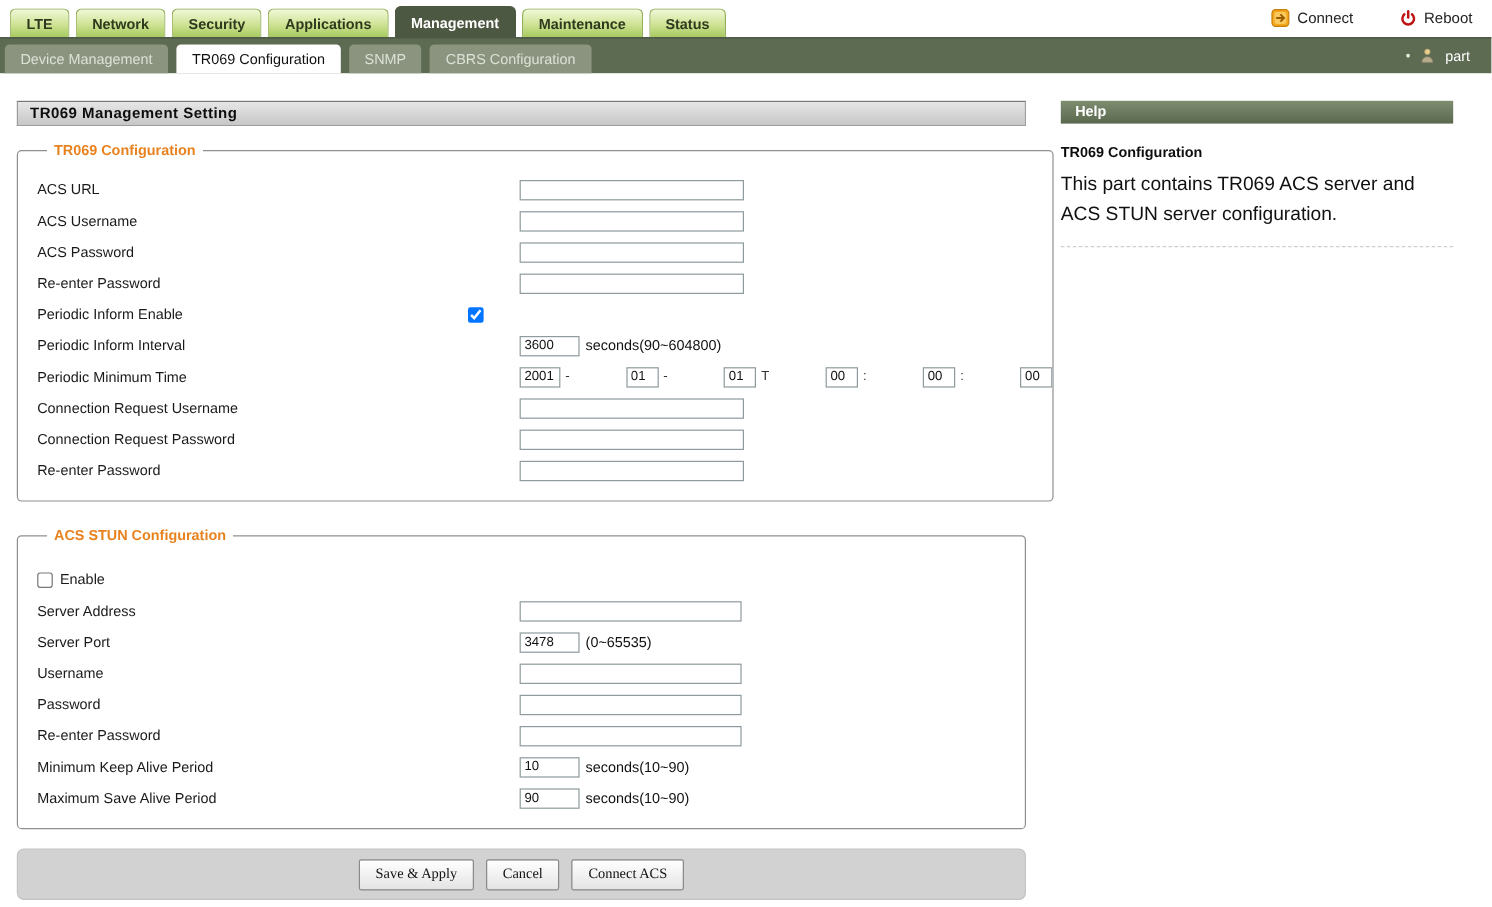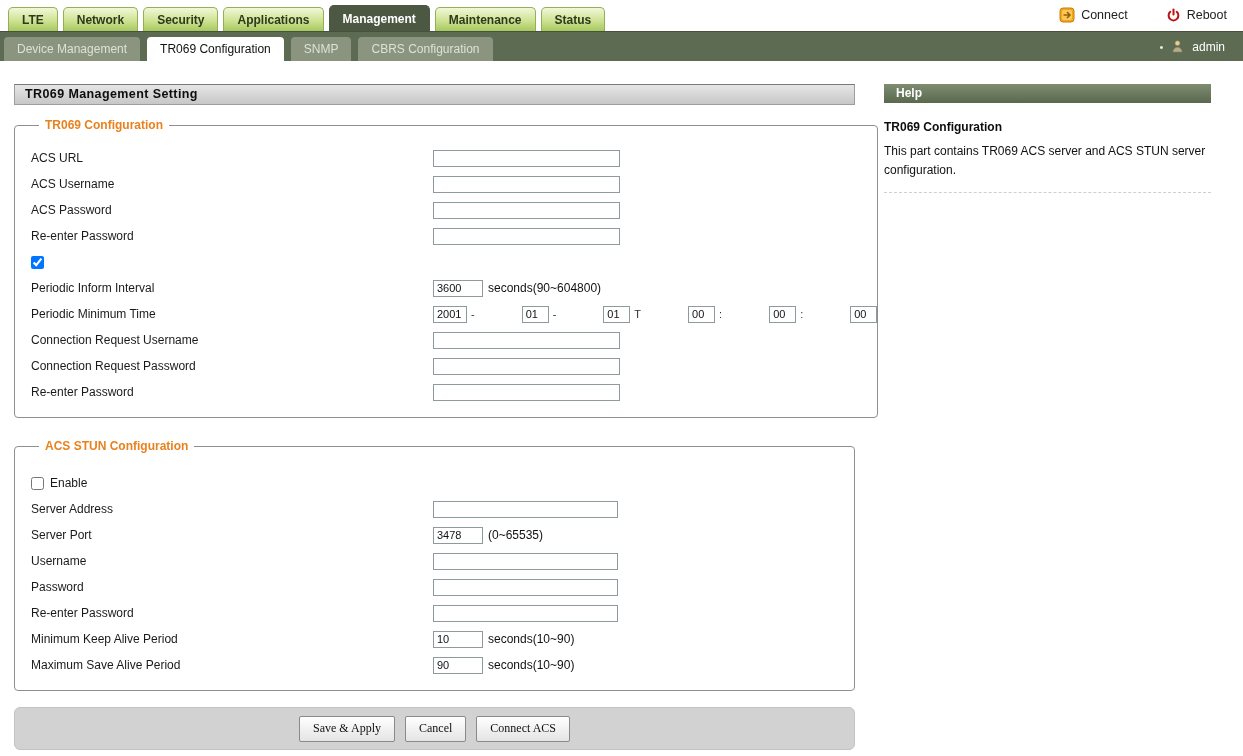--- a/index.html
+++ b/index.html
@@ -72,21 +72,21 @@
     font-family:Liberation Serif, serif; cursor:pointer; white-space:nowrap;
   }
 
   
   .help { position:absolute; left:884px; top:84px; width:327px; }
   .help-header {
     height:19px; line-height:19px; background:linear-gradient(#7e8c70,#5a684e);
     color:#fff; font-weight:bold; font-size:12px; padding-left:12px;
   }
   .help-title { font-weight:bold; font-size:12px; margin-top:17px; color:#0d0d0d; }
-  .help-text { margin-top:8px; font-size:12px; line-height:1.55; color:#111; }
+  .help-text { margin-top:8px; font-size:16px; line-height:1.55; color:#111; }
   .help-sep { border-bottom:1px dashed #cfcfcf; margin-top:13px; }
 
   .ico { display:inline-flex; line-height:0; }
 </style>
 </head>
 <body>
 
 <div class="topnav">
   <div class="tabs">
     <div class="tab">LTE</div>
@@ -128,21 +128,21 @@
     <div class="subtab">CBRS Configuration</div>
   </div>
   <div class="subnav-right">
     <span class="dot">•</span>
     <span class="ico">
       <svg width="11" height="13" viewBox="0 0 12 14">
         <circle cx="6" cy="3.4" r="2.6" fill="#e9cf8f" stroke="#9b8c64" stroke-width="0.6"></circle>
         <path d="M1 13 a5 5.2 0 0 1 10 0 z" fill="#b6ab8a" stroke="#8b8166" stroke-width="0.6"></path>
       </svg>
     </span>
-    <span>admin</span>
+    <span>part</span>
   </div>
 </div>
 
 <div class="content">
   <div class="section-title">TR069 Management Setting</div>
 
   <fieldset>
     <legend>TR069 Configuration</legend>
 
     <div class="row">
@@ -155,20 +155,21 @@
     </div>
     <div class="row">
       <span class="flabel">ACS Password</span>
       <input type="text" class="txt" style="">
     </div>
     <div class="row">
       <span class="flabel">Re-enter Password</span>
       <input type="text" class="txt" style="">
     </div>
     <div class="row">
+      <span class="flabel">Periodic Inform Enable</span>
       <input type="checkbox" checked="checked" style="">
     </div>
     <div class="row">
       <span class="flabel">Periodic Inform Interval</span>
       <input type="text" class="txt-sm" value="3600" style="">
       <span class="hint">seconds(90~604800)</span>
     </div>
     <div class="row">
       <span class="flabel">Periodic Minimum Time</span>
       <input type="text" class="txt-yr" value="2001" style="">

